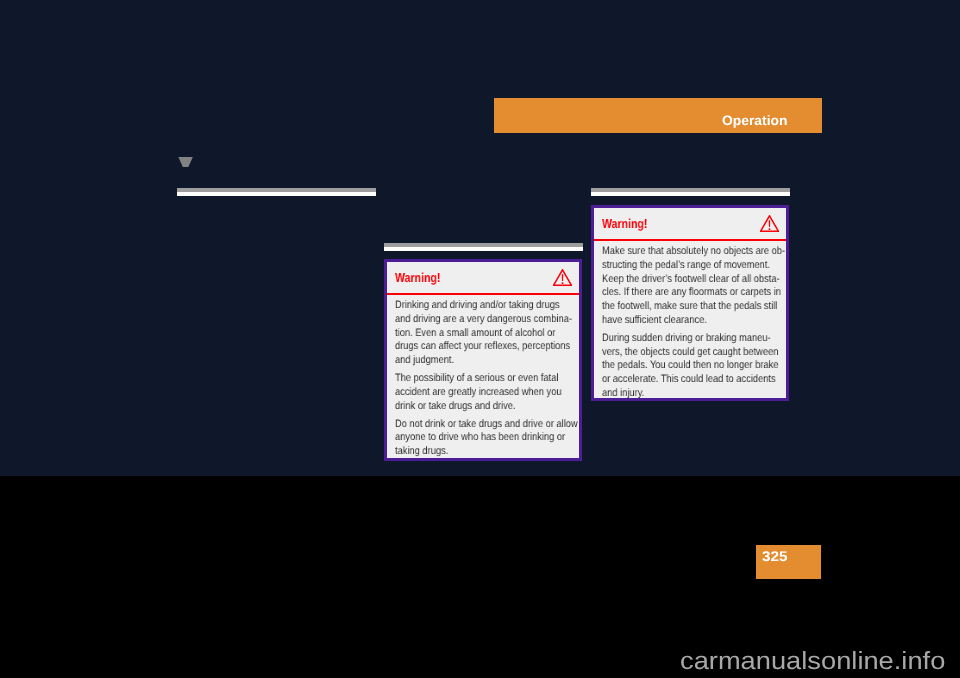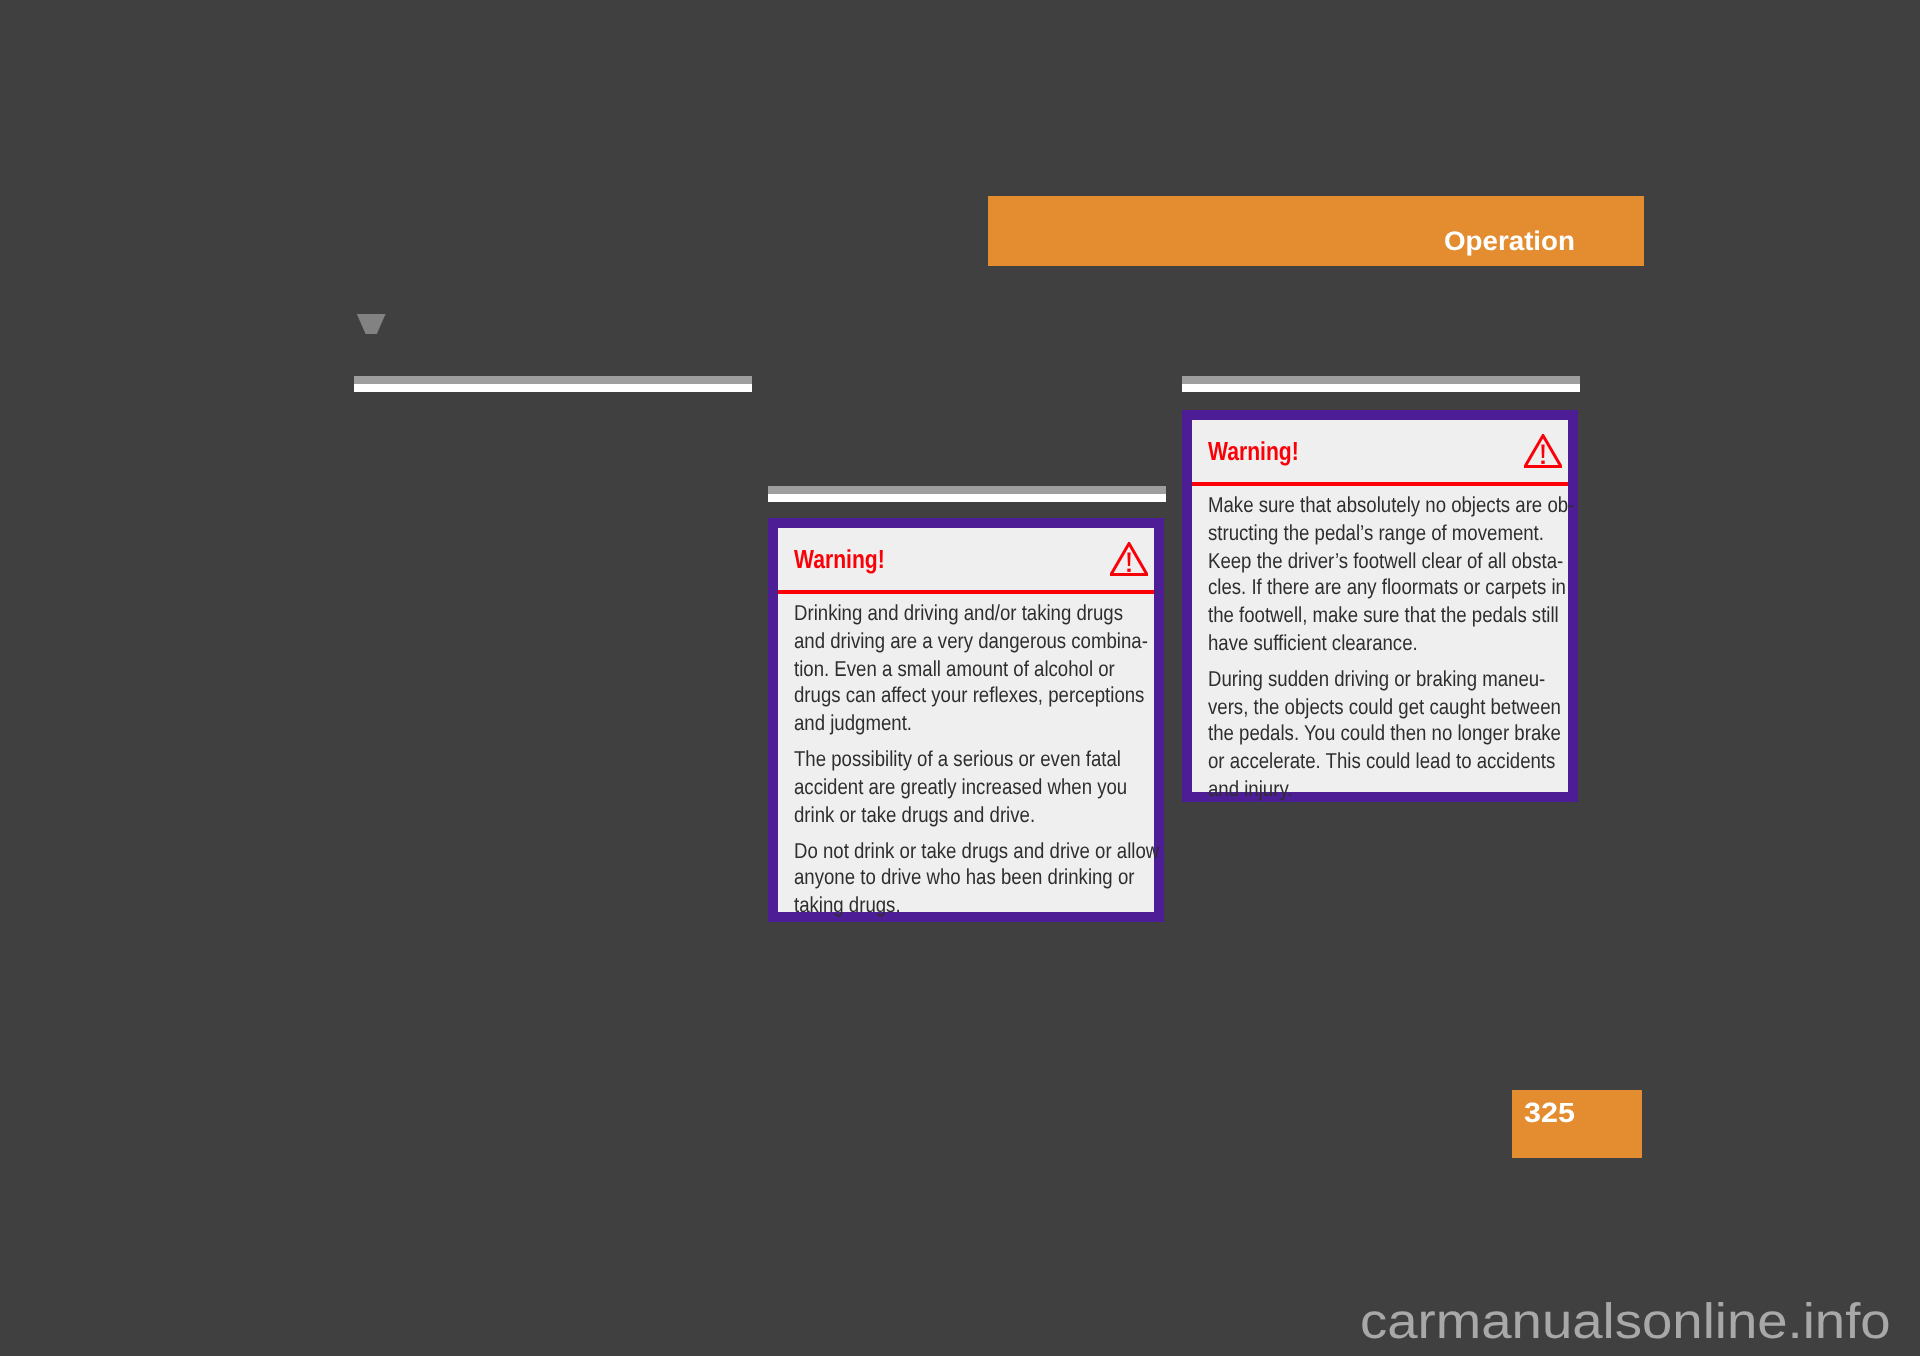--- a/index.html
+++ b/index.html
@@ -1,26 +1,26 @@
 <!DOCTYPE html>
 <html><head>
 <meta charset="utf-8">
 <style>
   html,body{margin:0;padding:0;background:#000;}
   body{width:960px;height:678px;overflow:hidden;font-family:"Liberation Sans",sans-serif;
         -webkit-font-smoothing:antialiased;text-rendering:geometricPrecision;}
-  #page{position:relative;width:960px;height:678px;background:#404040;}
+  #page{position:relative;width:960px;height:476px;background:#0f172a;}
   .abs{position:absolute;}
   .chapter-bar{background:#e38c30;}
   .chapter-title{position:absolute;left:721.6px;top:114.1px;color:#fff;font-weight:bold;
                     font-size:13.5px;line-height:13.5px;transform:scaleX(1.027);transform-origin:left top;will-change:transform;}
   .rule{background:#fff;}
   .rule .top{background:#9e9e9e;height:4px;}
   .rule .bot{background:#fff;height:4px;}
-  .warnbox{position:absolute;background:#efefef;border:5px solid #4c1d95;box-sizing:border-box;}
+  .warnbox{position:absolute;background:#efefef;border:3px solid #4c1d95;box-sizing:border-box;}
   .warnhead{position:relative;height:31px;}
   .warntitle{position:absolute;left:7.9px;top:8.9px;color:#fc0008;font-weight:bold;font-size:13px;line-height:13px;
              transform:scaleX(0.813);transform-origin:left top;will-change:transform;}
   .warn-icon{position:absolute;left:166px;top:6.5px;width:19px;height:17px;}
   .warnrule{position:absolute;left:0;top:31px;width:100%;background:#fc0008;height:2.2px;}
   .warntext{position:absolute;left:7.6px;top:37.2px;right:2px;
             transform:scaleX(0.862);transform-origin:left top;will-change:transform;}
   .warntext p{margin:0 0 4.3px 0;color:#2e2e2e;font-size:10.8px;line-height:13.75px;
               white-space:nowrap;}
   .pagenum{background:#e38c30;}

